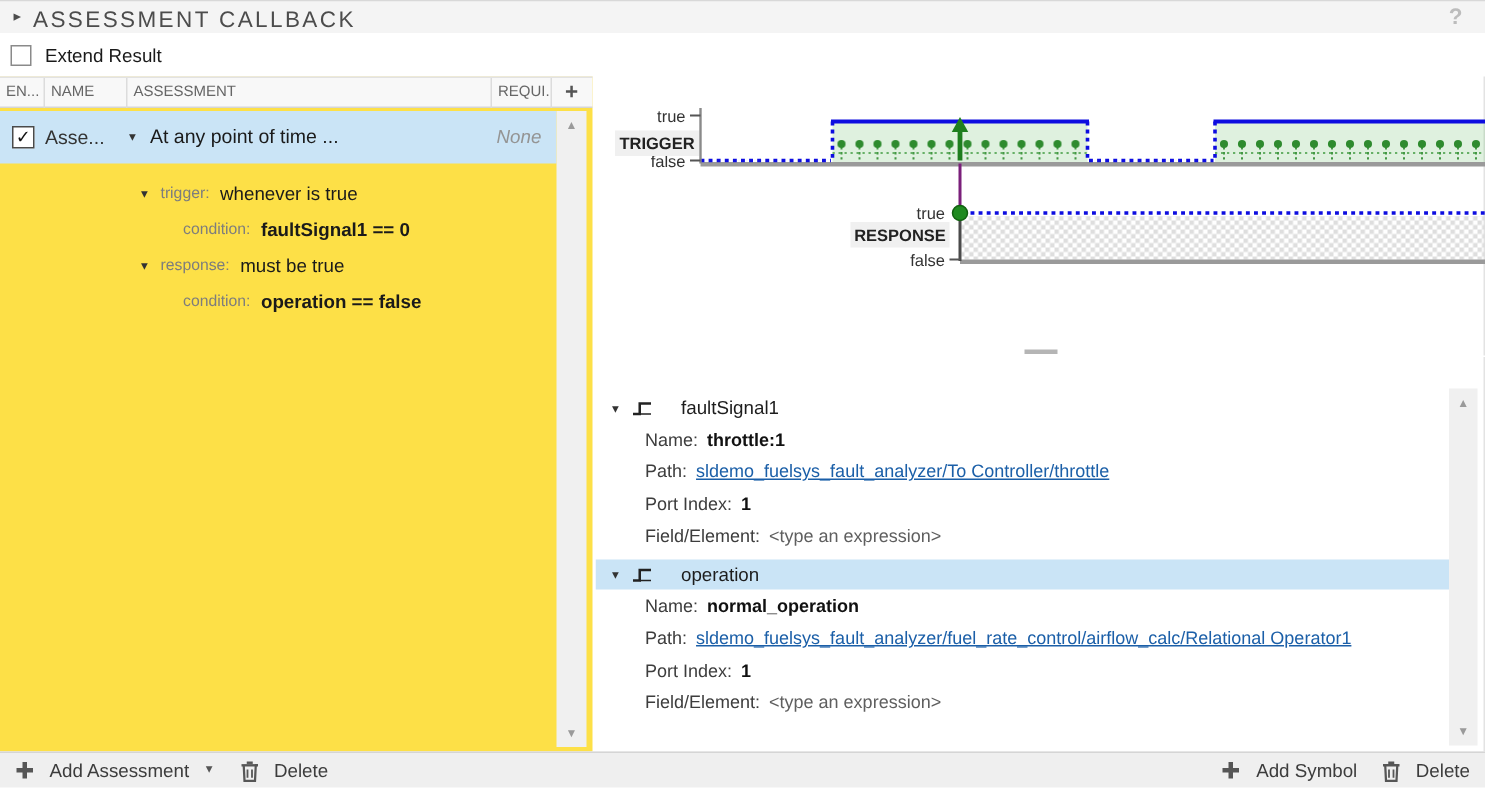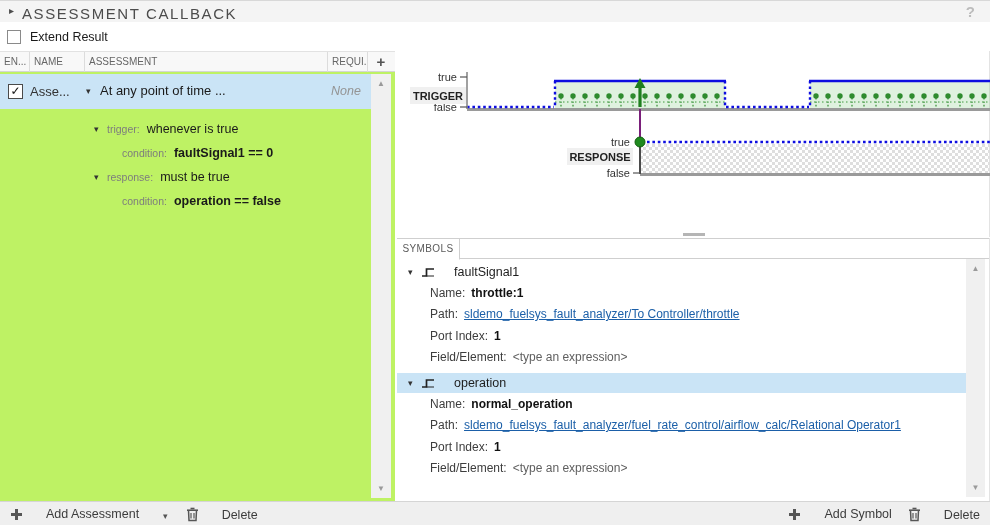--- a/index.html
+++ b/index.html
@@ -11,21 +11,21 @@
   .th-arrow { position: absolute; left: 9px; top: 4px; font-size: 10px; color: #4d4d4d; cursor: pointer; }
   .th-title { position: absolute; left: 22px; top: 4px; font-size: 15px; color: #4c4c4c; letter-spacing: 1.6px; }
   .help { position: absolute; right: 15px; top: 2px; font-size: 15px; font-weight: bold; color: #bcbcbc; cursor: pointer; }
 
   
   .extend { position: absolute; left: 7px; top: 29px; display: flex; align-items: center; gap: 9px; }
   .checkbox { width: 14px; height: 14px; background: #fff; border: 1px solid #8a8a8a; }
   .extend-label { font-size: 12.5px; color: #1a1a1a; }
 
   
-  .left-panel { position: absolute; left: 0; top: 50px; width: 395px; height: 450px; background: #bef264; }
+  .left-panel { position: absolute; left: 0; top: 50px; width: 395px; height: 450px; background: #fde047; }
   .lp-header { position: absolute; left: 0; top: 0; width: 395px; height: 21px; background: #f8f8f8; border-top: 1px solid #e2e2e2; border-bottom: 1px solid #d5d5d5; }
   .hc { position: absolute; top: 0; height: 20px; line-height: 20px; font-size: 10px; color: #666; padding-left: 4px; border-right: 1px solid #dcdcdc; overflow: hidden; white-space: nowrap; }
   .c-en { left: 0; width: 30px; } .c-name { left: 30px; width: 55px; }
   .c-assess { left: 85px; width: 243px; } .c-req { left: 328px; width: 40px; }
   .c-add { left: 368px; width: 26px; text-align: center; padding-left: 0; font-size: 15px; font-weight: bold; color: #555; border-right: none; cursor: pointer; }
 
   .sel-row { position: absolute; left: 0; top: 23px; width: 371px; height: 35px; background: #cae4f6; cursor: pointer; }
   .row-check { position: absolute; left: 8px; top: 10px; width: 15px; height: 15px; background: #fff; border: 1px solid #4a4a4a; font-size: 12px; line-height: 13px; text-align: center; color: #111; cursor: pointer; }
   .row-name { position: absolute; left: 30px; top: 10px; font-size: 13px; color: #333; }
   .row-exp { position: absolute; left: 86px; top: 12px; font-size: 9px; color: #333; cursor: pointer; }
@@ -68,21 +68,21 @@
   .f-label { font-size: 12px; color: #3d3d3d; margin-right: 6px; flex: none; }
   .f-value { font-size: 12px; color: #111; }
   .f-value.bold { font-weight: bold; }
   .f-link { color: #1b5fa8; text-decoration: underline; font-weight: normal; cursor: pointer; }
   .f-placeholder { color: #5f5f5f; cursor: text; }
   .sym-scroll { position: absolute; left: 569px; top: 21px; width: 19px; height: 238px; background: #f0f0f0; }
   .sym-scroll .sarrow { width: 19px; }
 
   
   .bottom-bar { position: absolute; left: 0; top: 500px; width: 990px; height: 25px; background: #efefef; border-top: 1px solid #d5d5d5; display: flex; align-items: center; padding: 0 10px; }
-  .tool-btn { display: flex; align-items: flex-end; gap: 23px; font-size: 12.5px; color: #3c3c3c; cursor: pointer; }
+  .tool-btn { display: flex; align-items: flex-start; gap: 10px; font-size: 12.5px; color: #3c3c3c; cursor: pointer; }
   .tool-btn .caret { font-size: 9px; color: #555; margin-left: 1px; }
   .gap18 { width: 18px; flex: none; } .gap16 { width: 16px; flex: none; }
   .spacer { flex: 1; }
   .icon-box { display: inline-flex; align-items: center; }
 </style>
 </head>
 <body>
 
 <div class="app">
 
@@ -196,23 +196,20 @@
         <text x="233" y="95" text-anchor="end" font-size="11" fill="#333">true</text>
         <text x="233" y="126" text-anchor="end" font-size="11" fill="#333">false</text>
         <rect x="170" y="97" width="66" height="17" fill="#f0f0f0"></rect>
         <text x="203" y="109.5" text-anchor="middle" font-size="11" font-weight="bold" fill="#222">RESPONSE</text>
       </svg>
     </div>
     <div class="splitter-grip"></div>
   </div>
 
   <div class="right-bottom">
-    <div class="tabbar">
-      <div class="tab">SYMBOLS</div>
-    </div>
     <div class="sym-content">
 
       <div class="sym-item">
         <div class="sym-name-row">
           <span class="s-exp">▾</span>
           <span class="s-icon">
             <svg width="14" height="11" viewBox="0 0 14 11">
                 <path d="M1 9 H5.5 V2 H13" fill="none" stroke="#222" stroke-width="1.7"></path>
                 <line x1="5.5" y1="9" x2="13" y2="9" stroke="#222" stroke-width="1"></line>
               </svg>

